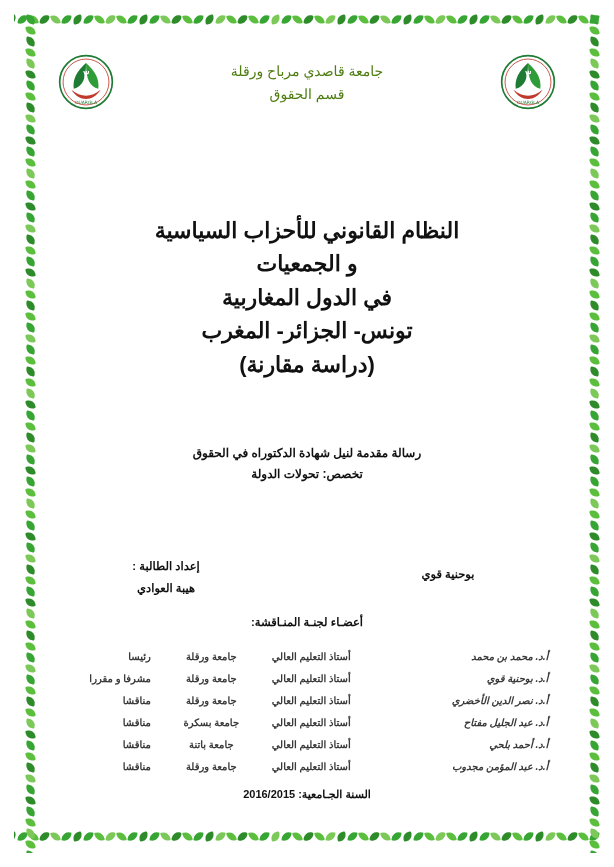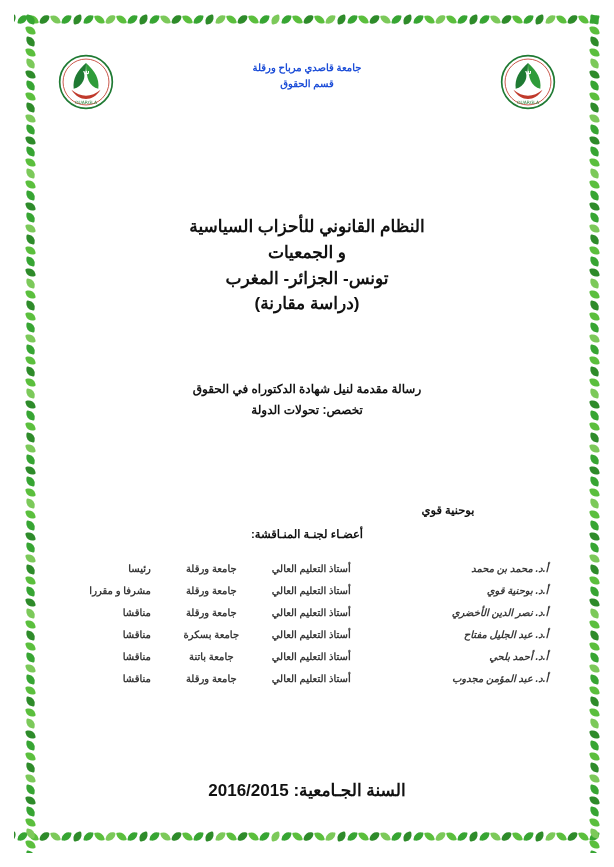--- a/index.html
+++ b/index.html
@@ -79,43 +79,43 @@
     bottom: 44px;
   }
 
   .header-row {
     position: relative;
     height: 86px;
     text-align: center;
   }
   .univ-lines {
     padding-top: 16px;
-    font-size: 10px;
-    font-weight: bold;
-    color: #1d4ed8;
+    font-size: 14px;
+    font-weight: normal;
+    color: #4d7c0f;
     line-height: 1.62;
     letter-spacing: 0px;
   }
   .univ-lines div { white-space: nowrap; }
 
   .logo {
     position: absolute;
     top: 10px;
     width: 56px;
     height: 56px;
   }
   .logo.right { right: 12px; }
   .logo.left  { left: 12px; }
 
   .title-block {
     margin-top: 84px;
     text-align: center;
     color: #111;
     font-weight: bold;
-    font-size: 17px;
+    font-size: 22px;
     line-height: 1.52;
     letter-spacing: 1.6px;
   }
   .title-block .l1 { }
   .title-block .l2 { }
   .title-block .l3 { }
   .title-block .l4 { }
   .title-block .l5 { }
 
   .subtitle-block {
@@ -137,21 +137,21 @@
     font-size: 11.5px;
     font-weight: bold;
     color: #111;
   }
   .people-col { text-align: center; width: 46%; }
   .people-col .label { letter-spacing: 1px; }
   .people-col .name  { margin-top: 8px; letter-spacing: 0.4px; }
   .people-col.supervisor { text-align: center; }
 
   .jury-heading {
-    margin-top: 10px;
+    margin-top: 20px;
     text-align: center;
     font-size: 11.5px;
     font-weight: bold;
     color: #111;
     letter-spacing: 0.6px;
   }
 
   .jury-table {
     margin: 16px auto 0 auto;
     width: 94%;
@@ -169,21 +169,21 @@
   .jury-table td.c-rank { text-align: left; width: 24%; }
   .jury-table td.c-univ { text-align: center; width: 23%; }
   .jury-table td.c-role { text-align: right;  width: 19%; }
 
   .year-line {
     position: absolute;
     left: 0;
     right: 0;
     bottom: 22px;
     text-align: center;
-    font-size: 17px;
+    font-size: 11px;
     font-weight: bold;
     color: #111;
     letter-spacing: 0.3px;
   }
 </style>
 </head>
 <body>
 
 <div class="page">
 
@@ -490,32 +490,37 @@
 
       <div class="univ-lines">
         <div>جامعة قاصدي مرباح ورقلة</div>
         <div>قسم الحقوق</div>
       </div>
     </div>
 
     <div class="title-block">
       <div class="l1">النظام القانوني للأحزاب السياسية</div>
       <div class="l2">و الجمعيات</div>
+      <div class="l3">في الدول المغاربية</div>
       <div class="l4">تونس- الجزائر- المغرب</div>
       <div class="l5">(دراسة مقارنة)</div>
     </div>
 
     <div class="subtitle-block">
       <div>رسالة مقدمة لنيل شهادة الدكتوراه في الحقوق</div>
       <div>تخصص: تحولات الدولة</div>
     </div>
 
     <div class="people-row">
       <div class="people-col supervisor">
         <div class="name">بوحنية قوي</div>
+      </div>
+      <div class="people-col student">
+        <div class="label">إعداد الطالبة :</div>
+        <div class="name">هيبة العوادي</div>
       </div>
     </div>
 
     <div class="jury-heading">أعضـاء لجنـة المنـاقشة:</div>
 
     <table class="jury-table">
       <tbody>
         <tr>
           <td class="c-name">أ.د. محمد بن محمد</td>
           <td class="c-rank">أستاذ التعليم العالي</td>

